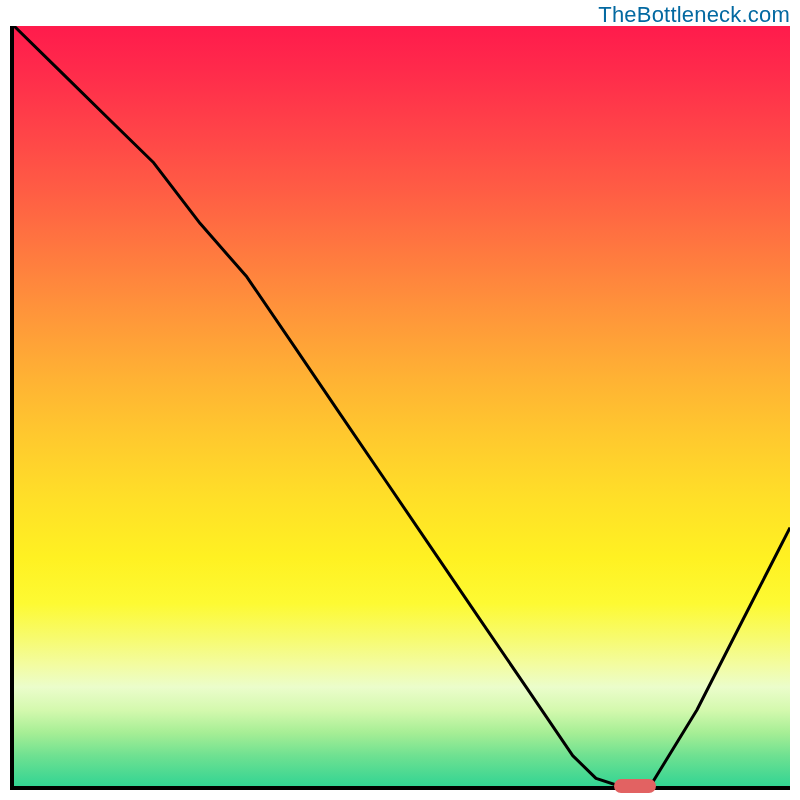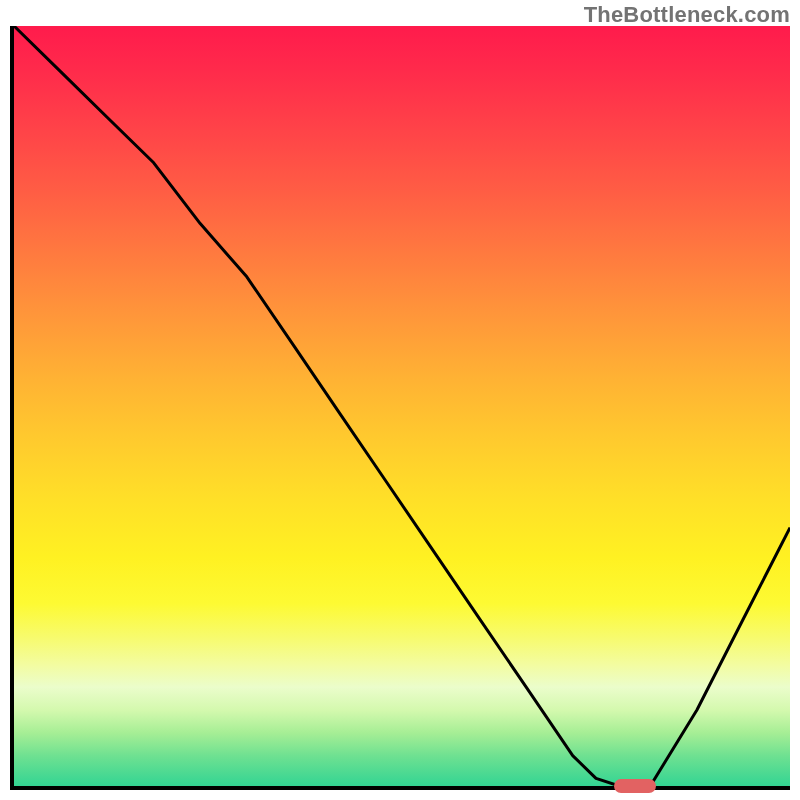--- a/index.html
+++ b/index.html
@@ -14,22 +14,22 @@
   .page {
     position: relative;
     width: 800px;
     height: 800px;
   }
   .watermark {
     position: absolute;
     top: 2px;
     right: 10px;
     font-size: 22px;
-    font-weight: 700;
-    color: #737373;
+    font-weight: 400;
+    color: #0369a1;
     letter-spacing: 0.2px;
   }
   .chart-shell {
     position: absolute;
     left: 10px;
     top: 26px;
     width: 780px;
     height: 764px;
     border-left: 4px solid #000;
     border-bottom: 4px solid #000;

